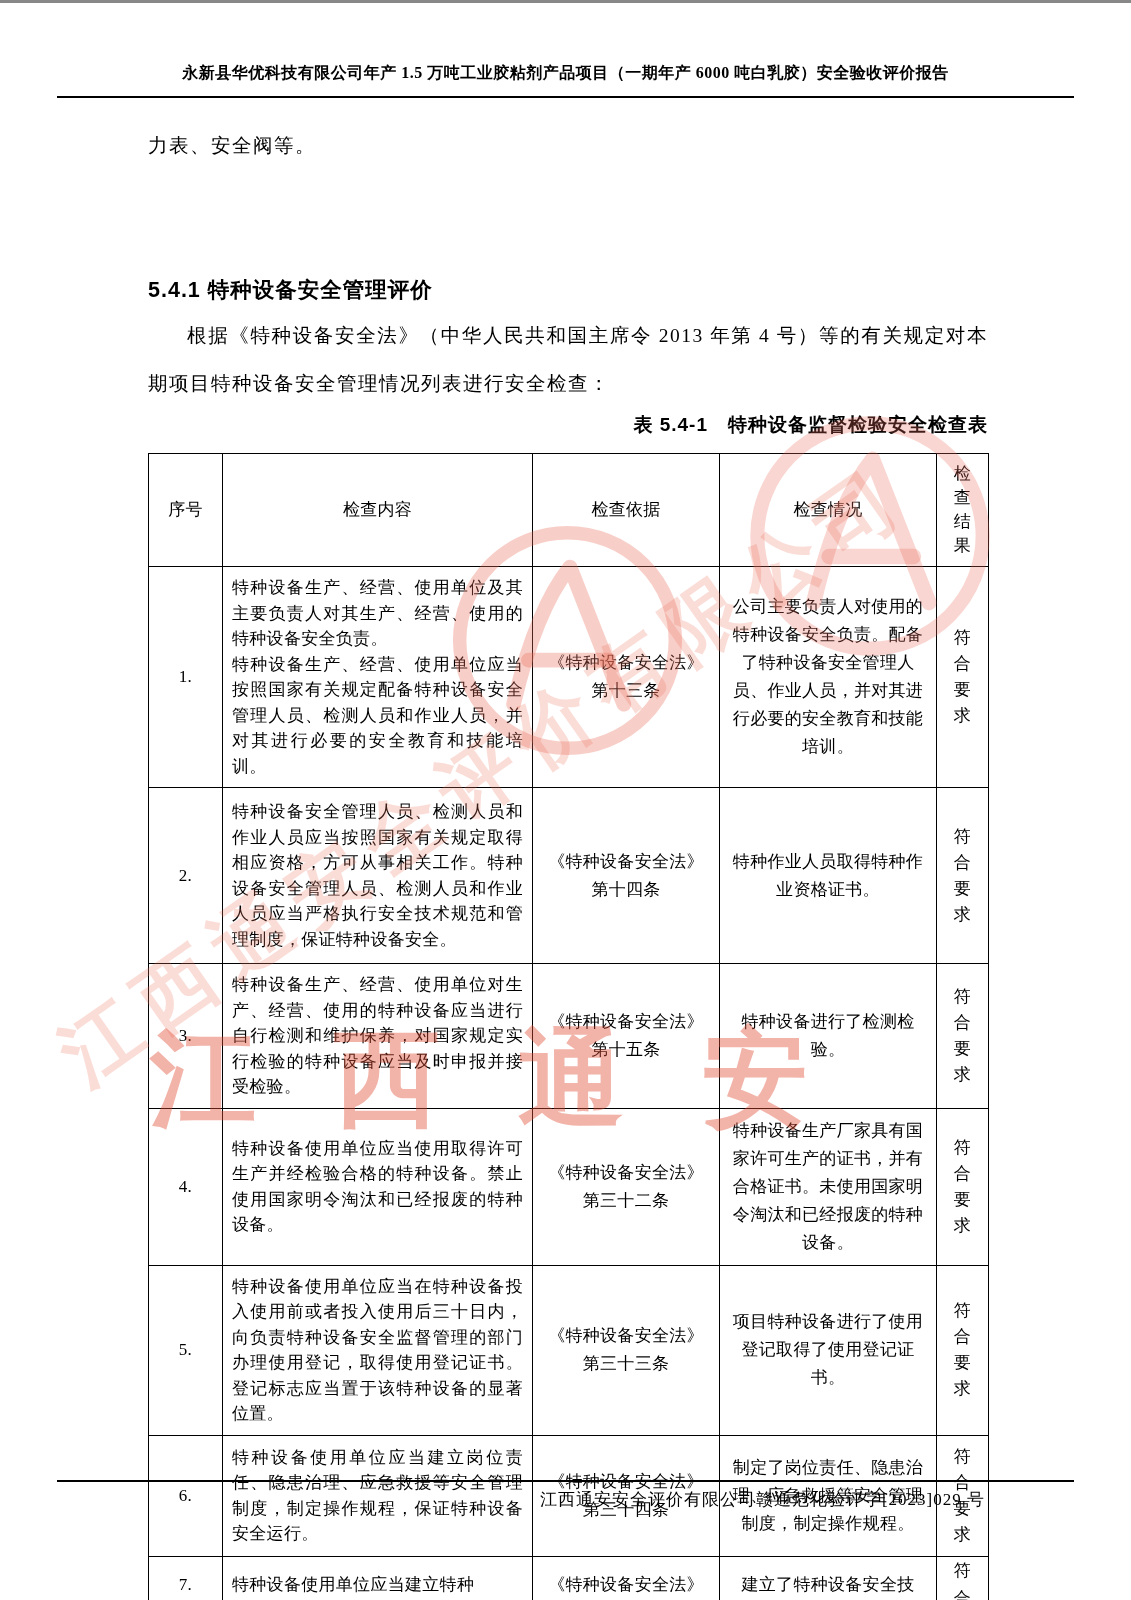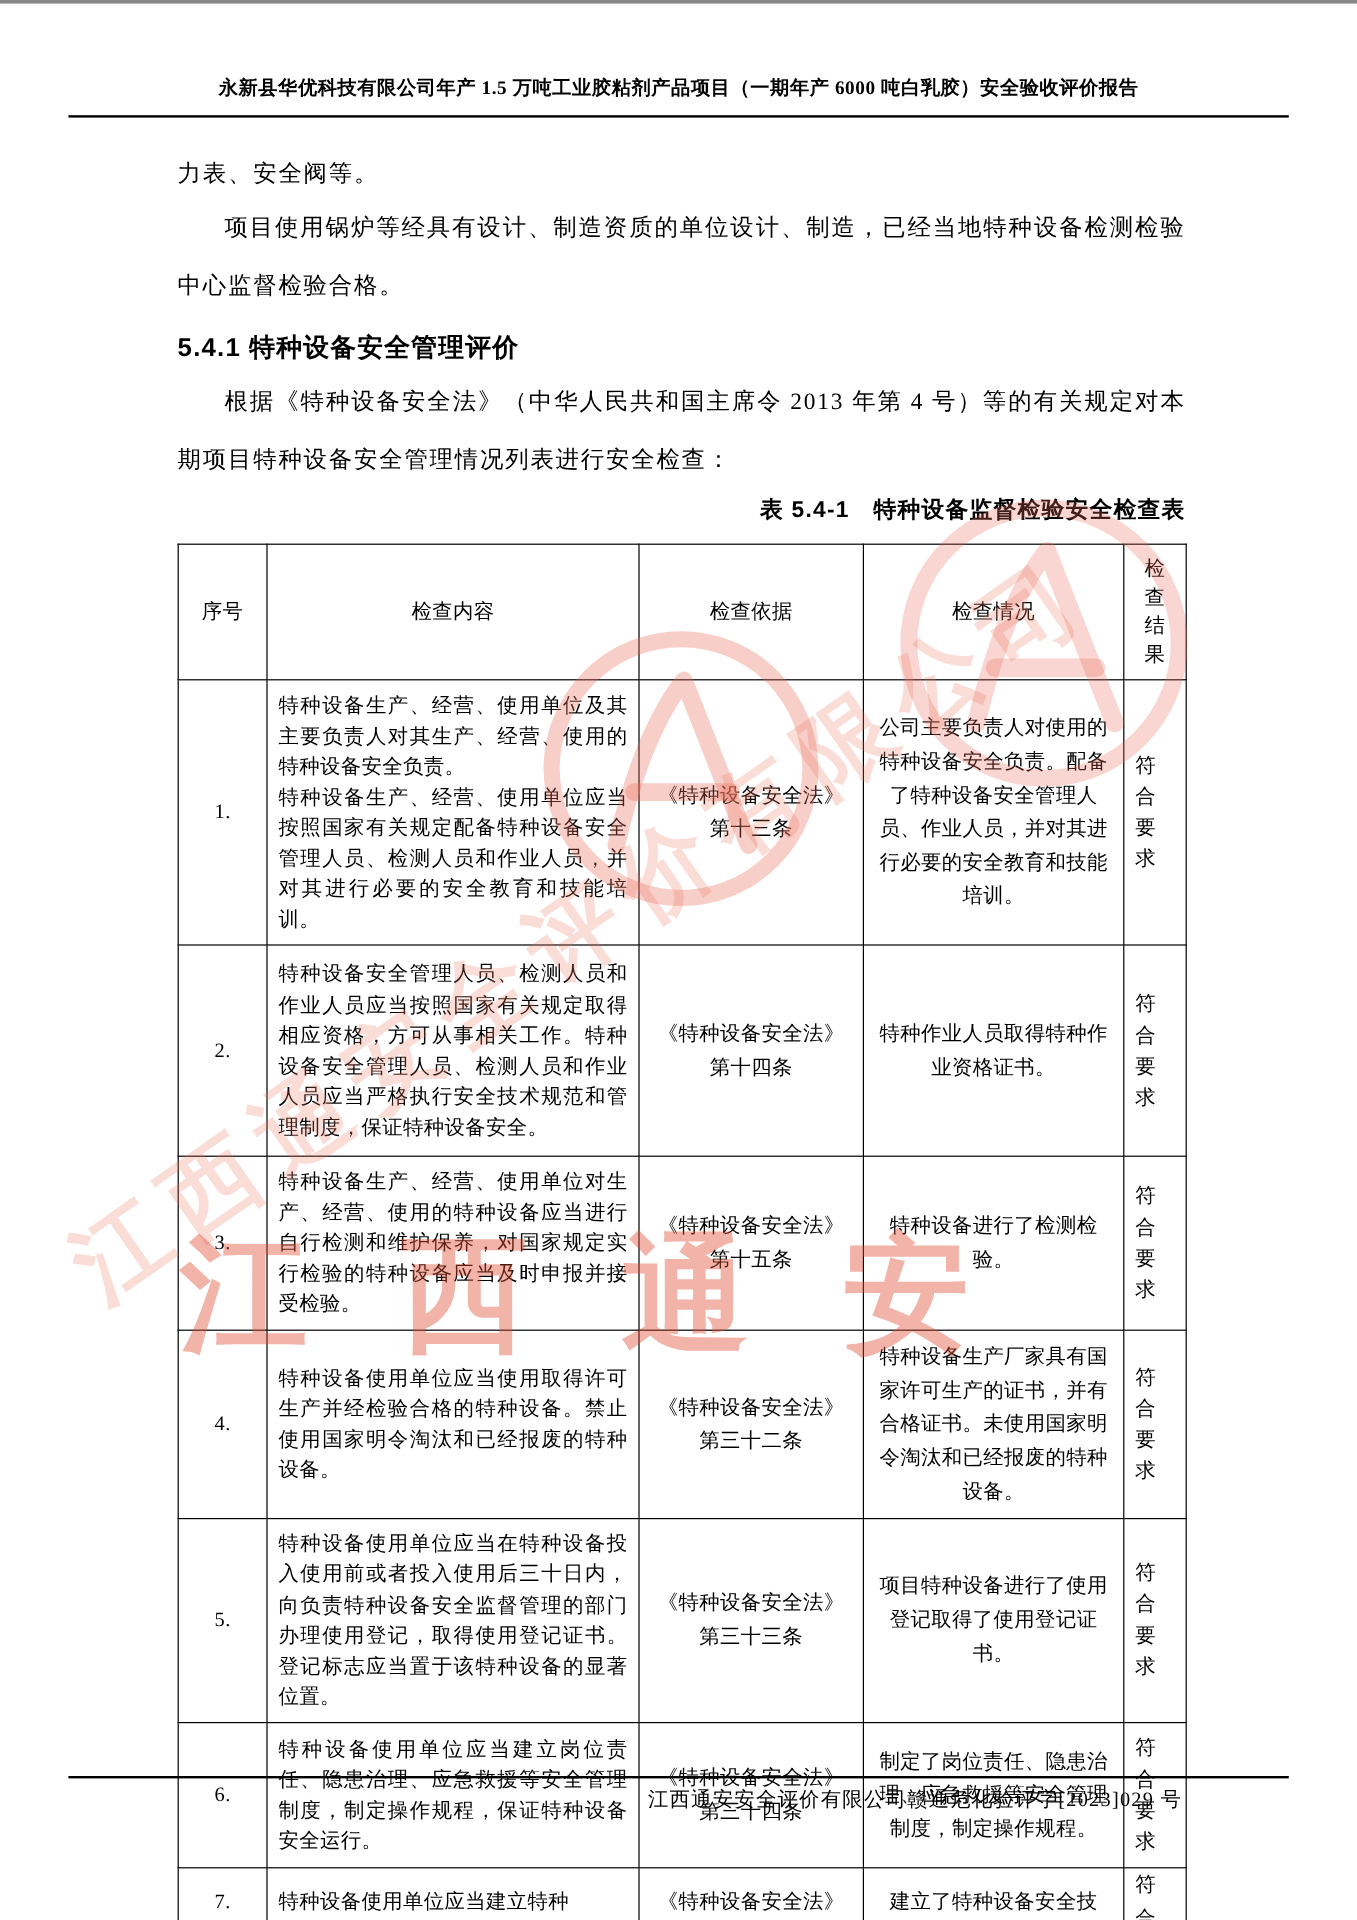--- a/index.html
+++ b/index.html
@@ -47,21 +47,21 @@
   }
   .check-table td, .check-table th {
     border:1.6px solid #000; padding:8px 9px; vertical-align:middle; overflow:hidden;
   }
   .check-table th { font-weight:normal; text-align:center; }
   .th-result { white-space:pre-line; line-height:24px; padding:2px 2px; }
   .col-no        { text-align:center; }
   .col-content   { text-align:justify; white-space:pre-line; line-height:25.5px; }
   .col-basis     { text-align:center; white-space:pre-line; line-height:28px; }
   .col-situation { text-align:center; line-height:28px; }
-  .col-result    { white-space:pre-line; line-height:26px; padding:2px 2px; }
+  .col-result    { text-align:center; white-space:pre-line; line-height:26px; padding:2px 2px; }
   tr.rh { height:54px; }
   tr.r1 { height:207px; }
   tr.r2 { height:176px; }
   tr.r3 { height:130px; }
   tr.r4 { height:125px; }
   tr.r5 { height:155px; }
   tr.r6 { height:105px; }
   tr.r7 { height:34px; }
   tr.r7 td { line-height:28px; padding-top:0; padding-bottom:0; }
 
@@ -101,21 +101,20 @@
 </style>
 </head>
 <body>
 
 <div class="page">
 
   <div class="doc-header">永新县华优科技有限公司年产 1.5 万吨工业胶粘剂产品项目（一期年产 6000 吨白乳胶）安全验收评价报告</div>
   <div class="header-rule"></div>
 
   <div class="blk" id="p1">力表、安全阀等。</div>
-  <div class="blk" id="p2">项目使用锅炉等经具有设计、制造资质的单位设计、制造，已经当地特种设备检测检验中心监督检验合格。</div>
   <div class="blk" id="h541">5.4.1 特种设备安全管理评价</div>
   <div class="blk" id="p3">根据《特种设备安全法》（中华人民共和国主席令 2013 年第 4 号）等的有关规定对本期项目特种设备安全管理情况列表进行安全检查：</div>
   <div class="blk" id="caption">表 5.4-1　特种设备监督检验安全检查表</div>
 
   <div class="table-wrap">
     <table class="check-table">
       <colgroup>
         <col style="width:74px">
           <col style="width:310px">
           <col style="width:187px">

